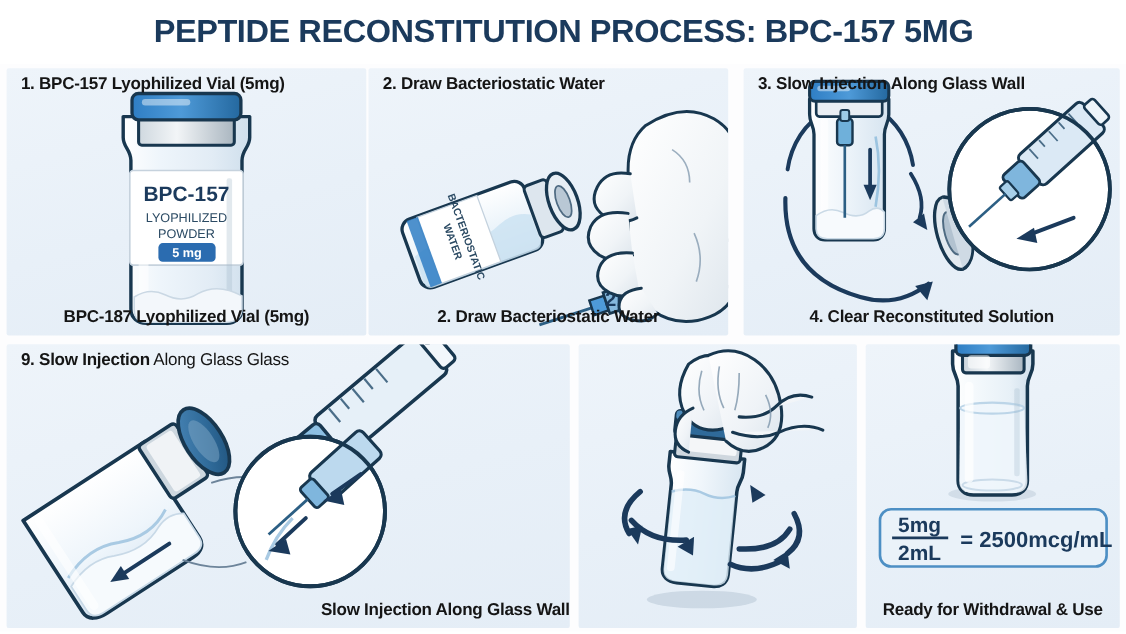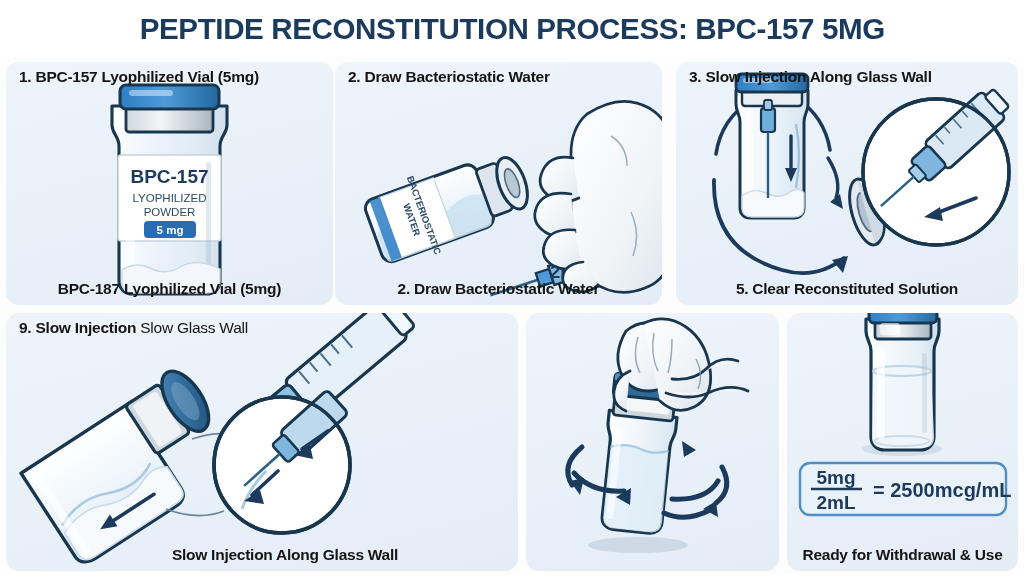--- a/index.html
+++ b/index.html
@@ -29,21 +29,21 @@
     color: #1b3a5c;
     font-family: "Liberation Sans", sans-serif;
     white-space: nowrap;
     transform: scaleX(1.02);
   }
 
   
   .panel {
     position: absolute;
     background: linear-gradient(165deg, #eef4fa 0%, #e8f0f8 55%, #e4edf6 100%);
-    border-radius: 13px;
+    border-radius: 2px;
     overflow: hidden;
   }
   .panel-head {
     position: absolute;
     left: 13px; top: 6px;
     font-size: 15.5px;
     font-weight: bold;
     color: #151515;
     letter-spacing: -0.25px;
     white-space: nowrap;
@@ -54,21 +54,21 @@
     position: absolute;
     bottom: 7px; left: 0; width: 100%;
     text-align: center;
     font-size: 15.5px;
     font-weight: bold;
     color: #151515;
     letter-spacing: -0.25px;
     white-space: nowrap;
     z-index: 5;
   }
-  .panel-cap.left-cap { text-align: center; padding-left: 46px; }
+  .panel-cap.left-cap { text-align: right; padding-left: 46px; }
   .art { position: absolute; inset: 0; z-index: 1; }
 
   
   #p1 { left: 6px;   top: 62px;  width: 327px; height: 243px; }
   #p2 { left: 335px; top: 62px;  width: 327px; height: 243px; }
   #p3 { left: 676px; top: 62px;  width: 342px; height: 243px; }
   #p4 { left: 6px;   top: 313px; width: 512px; height: 258px; }
   #p5 { left: 526px; top: 313px; width: 253px; height: 258px; }
   #p6 { left: 787px; top: 313px; width: 231px; height: 258px; }
 
@@ -274,26 +274,26 @@
             <line x1="188" y1="80" x2="233" y2="80" stroke="#2c5f84" stroke-width="2.4"></line>
             <rect x="338" y="68" width="12" height="24" rx="3" fill="#eef5fa" stroke="#18374f" stroke-width="2.4"></rect>
           </g>
 
           <line x1="300" y1="136" x2="258" y2="152" stroke="#1b3a5c" stroke-width="3.6" stroke-linecap="round"></line>
           <path d="M248 155 l16 -10 l3 14 z" fill="#1b3a5c"></path>
         </g>
         <circle cx="260" cy="110" r="73" fill="none" stroke="#18374f" stroke-width="3.4"></circle>
       </svg>
     </div>
-    <div class="panel-cap">5. Clear Reconstituted Solution</div>
+    <div class="panel-cap">4. Clear Reconstituted Solution</div>
   </div>
 
   <div class="panel" id="p4">
     <div class="panel-head">
-      <span>9. Slow Injection</span><span class="light"> Slow Glass Wall</span>
+      <span>9. Slow Injection</span><span class="light"> Along Glass Glass</span>
     </div>
     <div class="art">
       <svg class="fig" viewBox="0 0 512 258" xmlns="http://www.w3.org/2000/svg">
         <defs>
           <linearGradient id="glass4" x1="0" y1="0" x2="0" y2="1">
             <stop offset="0%" stop-color="#ffffff"></stop>
             <stop offset="55%" stop-color="#eef5fb"></stop>
             <stop offset="100%" stop-color="#d4e3f0"></stop>
           </linearGradient>
           <linearGradient id="cap4" x1="0" y1="0" x2="1" y2="1">

